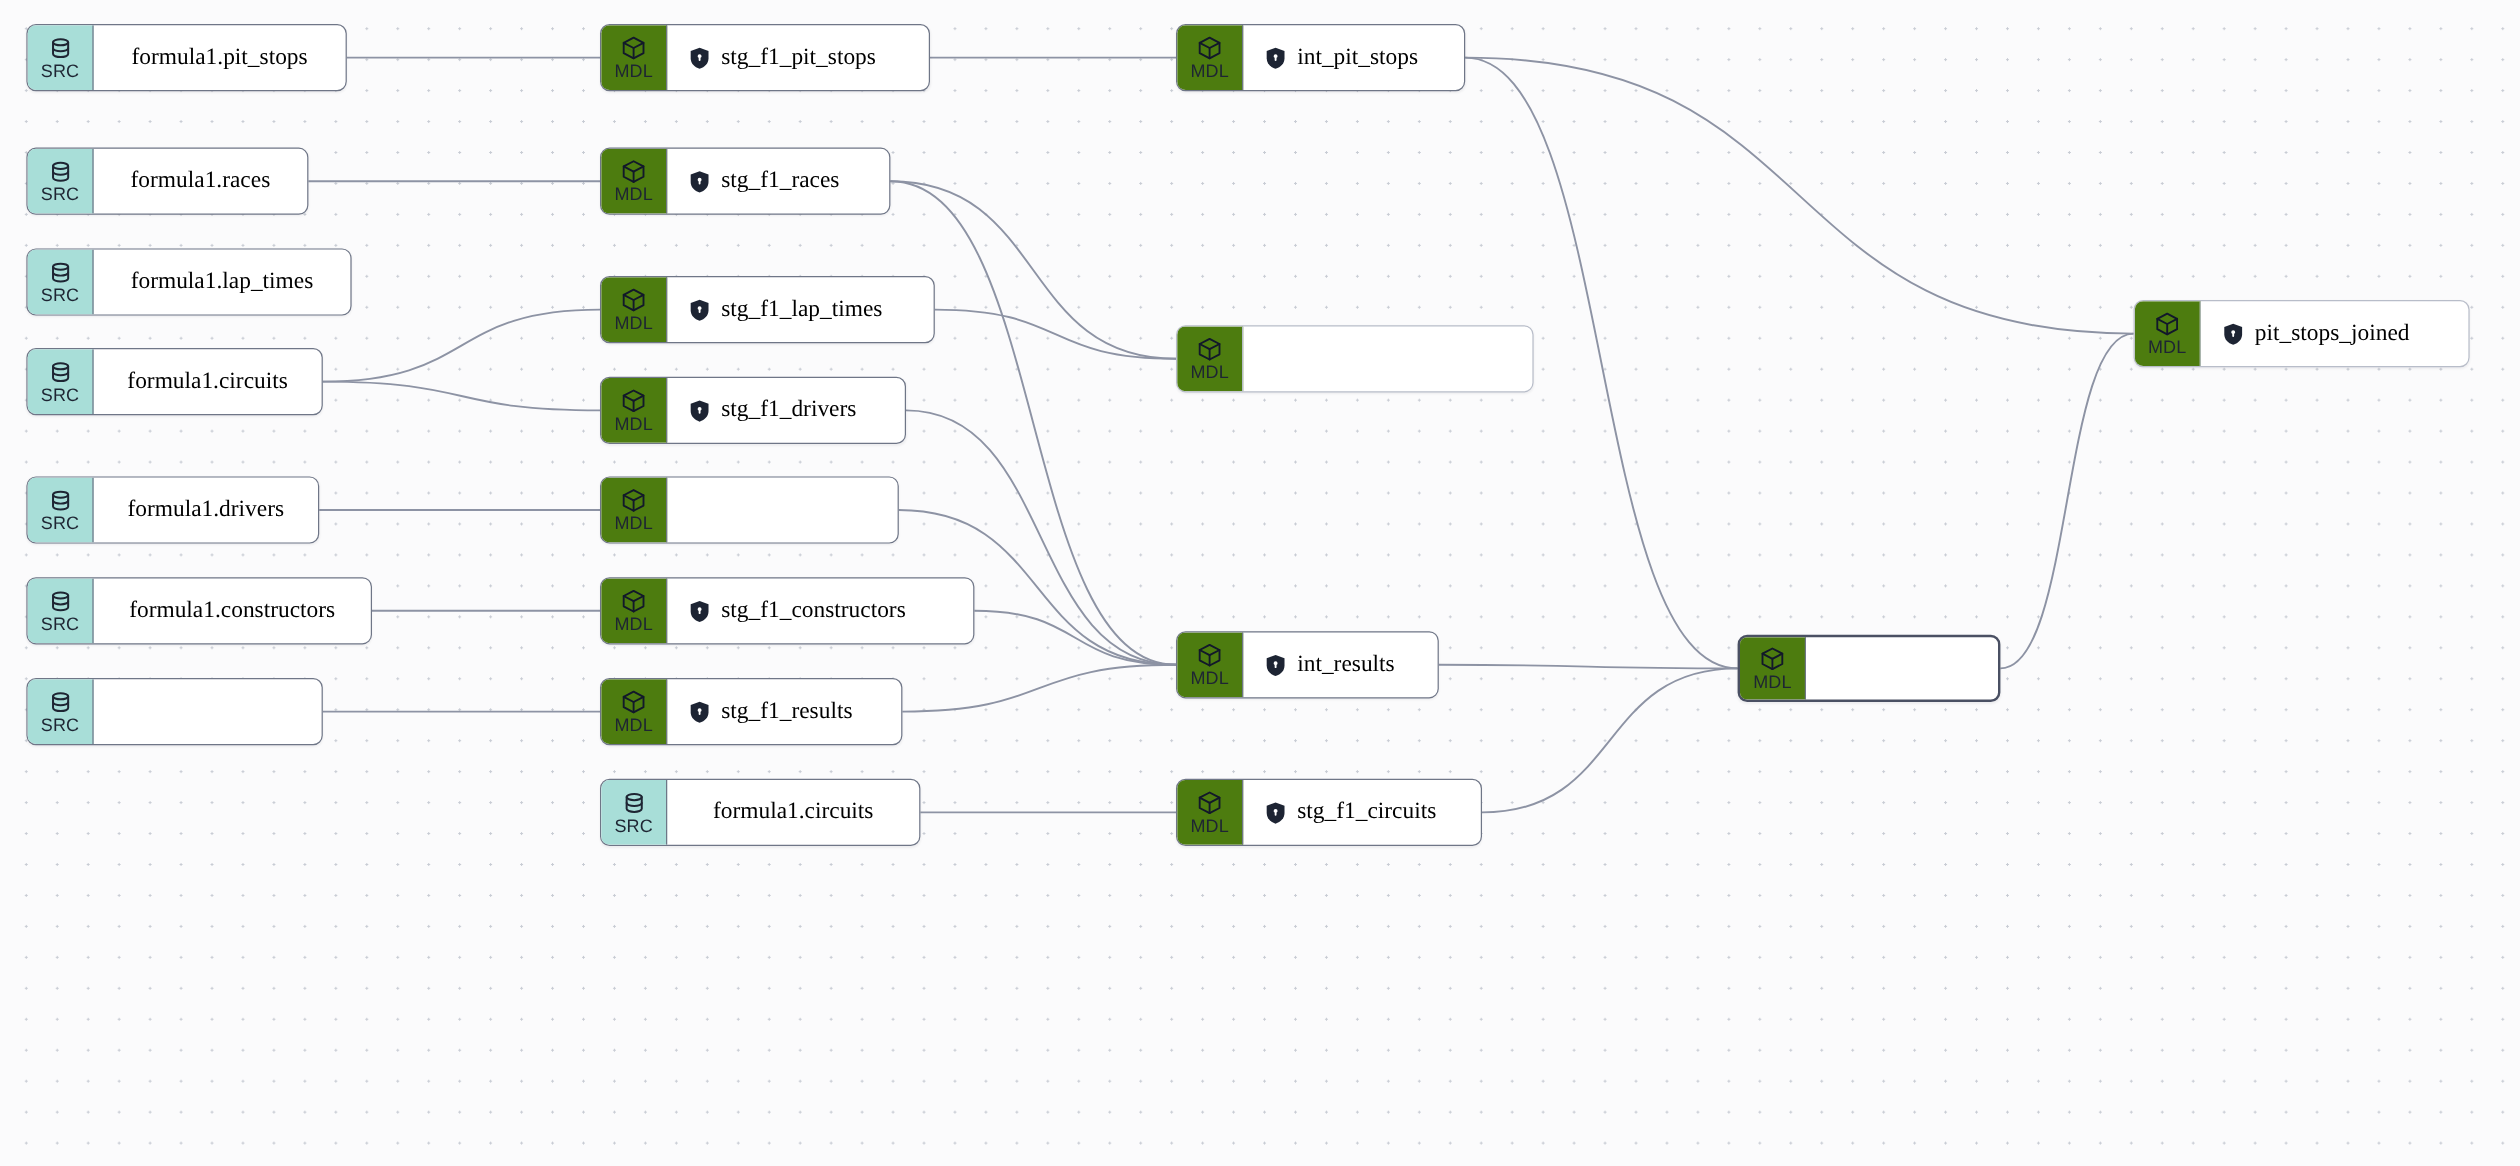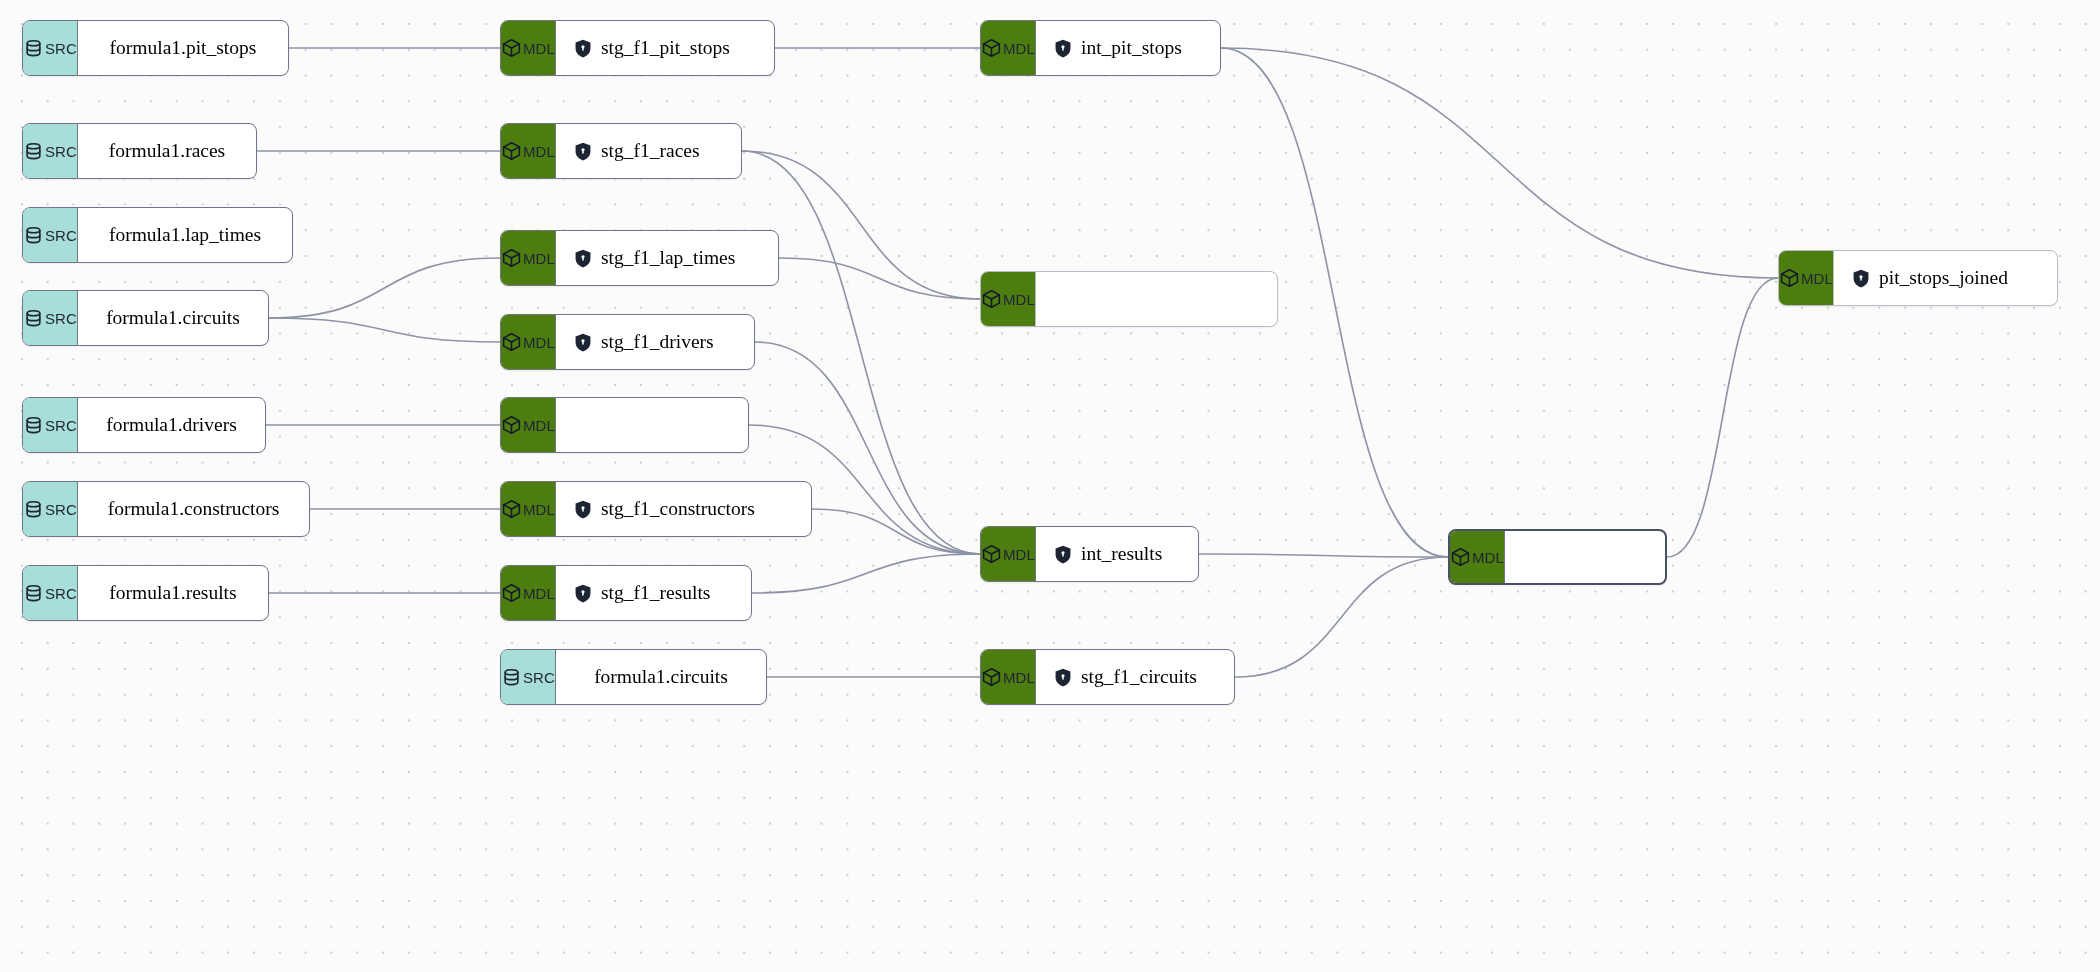--- a/index.html
+++ b/index.html
@@ -34,21 +34,21 @@
     box-shadow:0 1px 2px rgba(20,25,40,.06);
     overflow:hidden;
   }
   .node.faint{border-color:#b8bdc9;border-width:1.4px;}
   .node.selected{border-color:#4a5063;border-width:2.2px;}
 
   .badge{
     width:55px;
     flex:0 0 55px;
     display:flex;
-    flex-direction:row;
+    flex-direction:column;
     align-items:center;
     justify-content:center;
     gap:1px;
     border-right:1.6px solid #6f7687;
     box-sizing:border-box;
   }
   .node.faint .badge{border-right-color:#b8bdc9;}
   .badge.src{background:#a8ded8;}
   .badge.mdl{background:#4d7c0f;}
   .badge svg{display:block;}
@@ -185,23 +185,20 @@
       </div>
       <div class="node" style="left: 22px; top: 565px; width: 247px;">
         <div class="badge src">
           <svg width="21" height="21" viewBox="0 0 24 24" fill="none" stroke="#1e2533" stroke-width="1.9" stroke-linecap="round" stroke-linejoin="round">
             <ellipse cx="12" cy="6" rx="7.2" ry="2.9"></ellipse>
             <path d="M4.8 6v5.6c0 1.6 3.2 2.9 7.2 2.9s7.2-1.3 7.2-2.9V6"></path>
             <path d="M4.8 11.6v5.6c0 1.6 3.2 2.9 7.2 2.9s7.2-1.3 7.2-2.9v-5.6"></path>
           </svg>
           <span class="tag">SRC</span>
         </div>
-        <div class="body center">
-          <span class="label">formula1.results</span>
-        </div>
       </div>
       <div class="node" style="left: 500px; top: 649px; width: 267px;">
         <div class="badge src">
           <svg width="21" height="21" viewBox="0 0 24 24" fill="none" stroke="#1e2533" stroke-width="1.9" stroke-linecap="round" stroke-linejoin="round">
             <ellipse cx="12" cy="6" rx="7.2" ry="2.9"></ellipse>
             <path d="M4.8 6v5.6c0 1.6 3.2 2.9 7.2 2.9s7.2-1.3 7.2-2.9V6"></path>
             <path d="M4.8 11.6v5.6c0 1.6 3.2 2.9 7.2 2.9s7.2-1.3 7.2-2.9v-5.6"></path>
           </svg>
           <span class="tag">SRC</span>
         </div>

